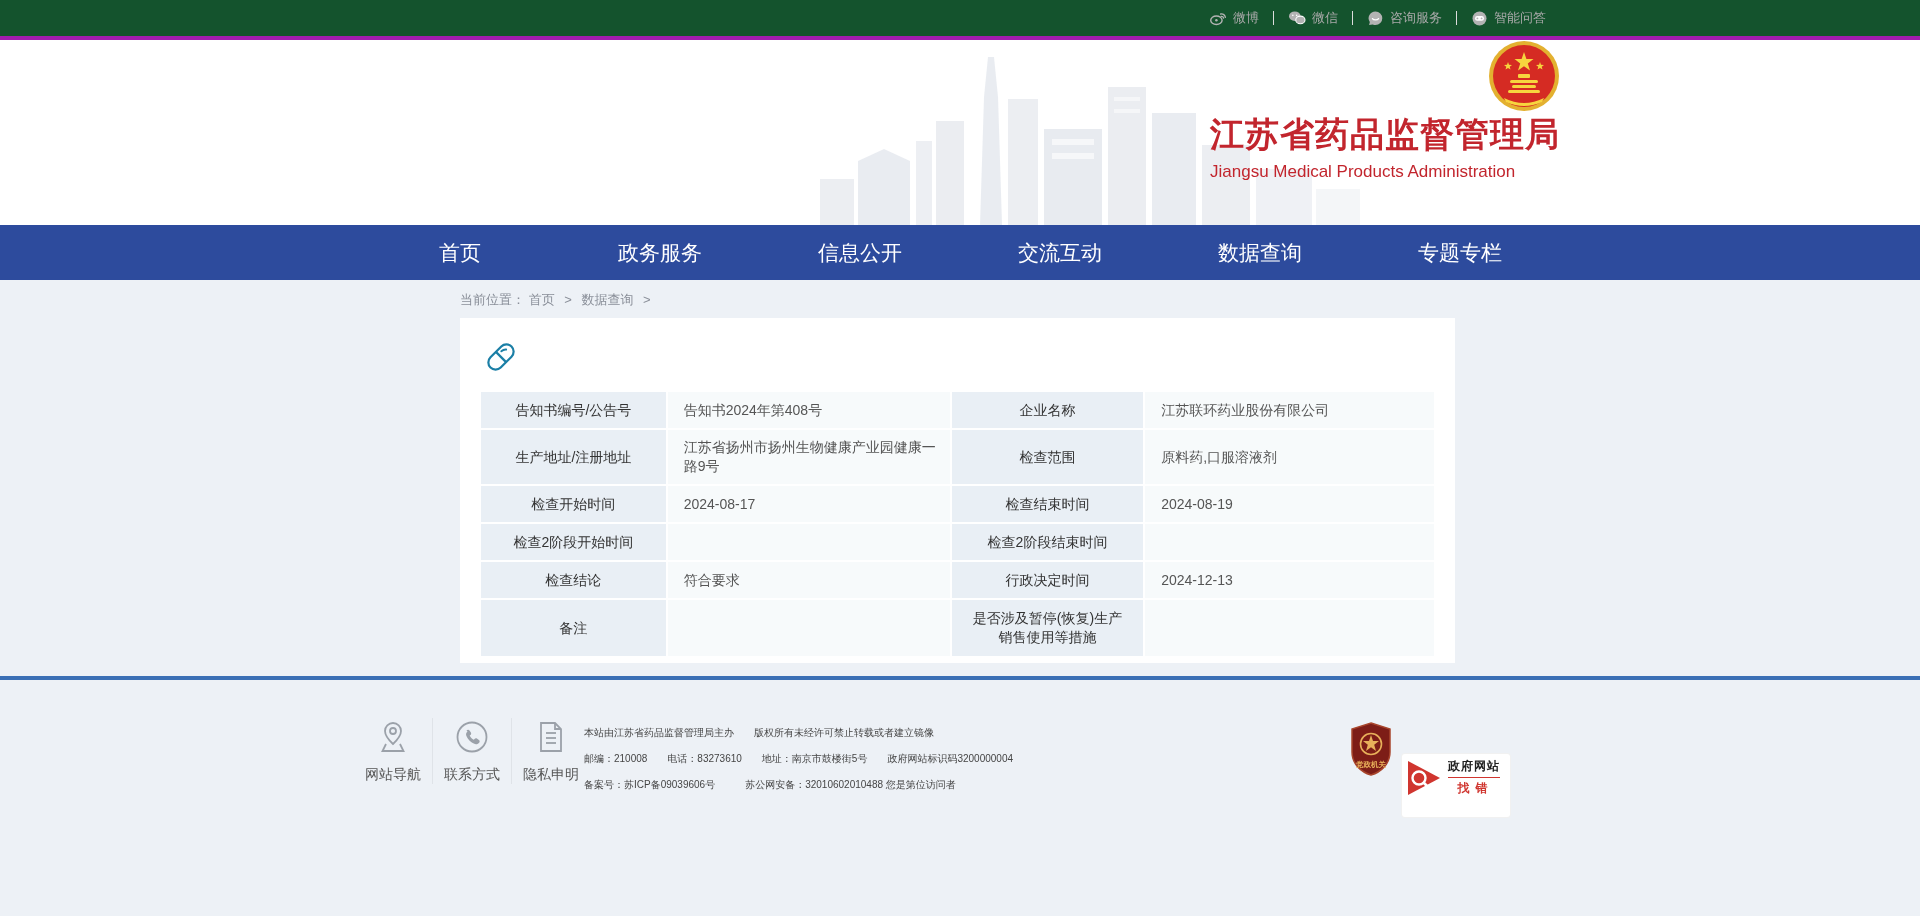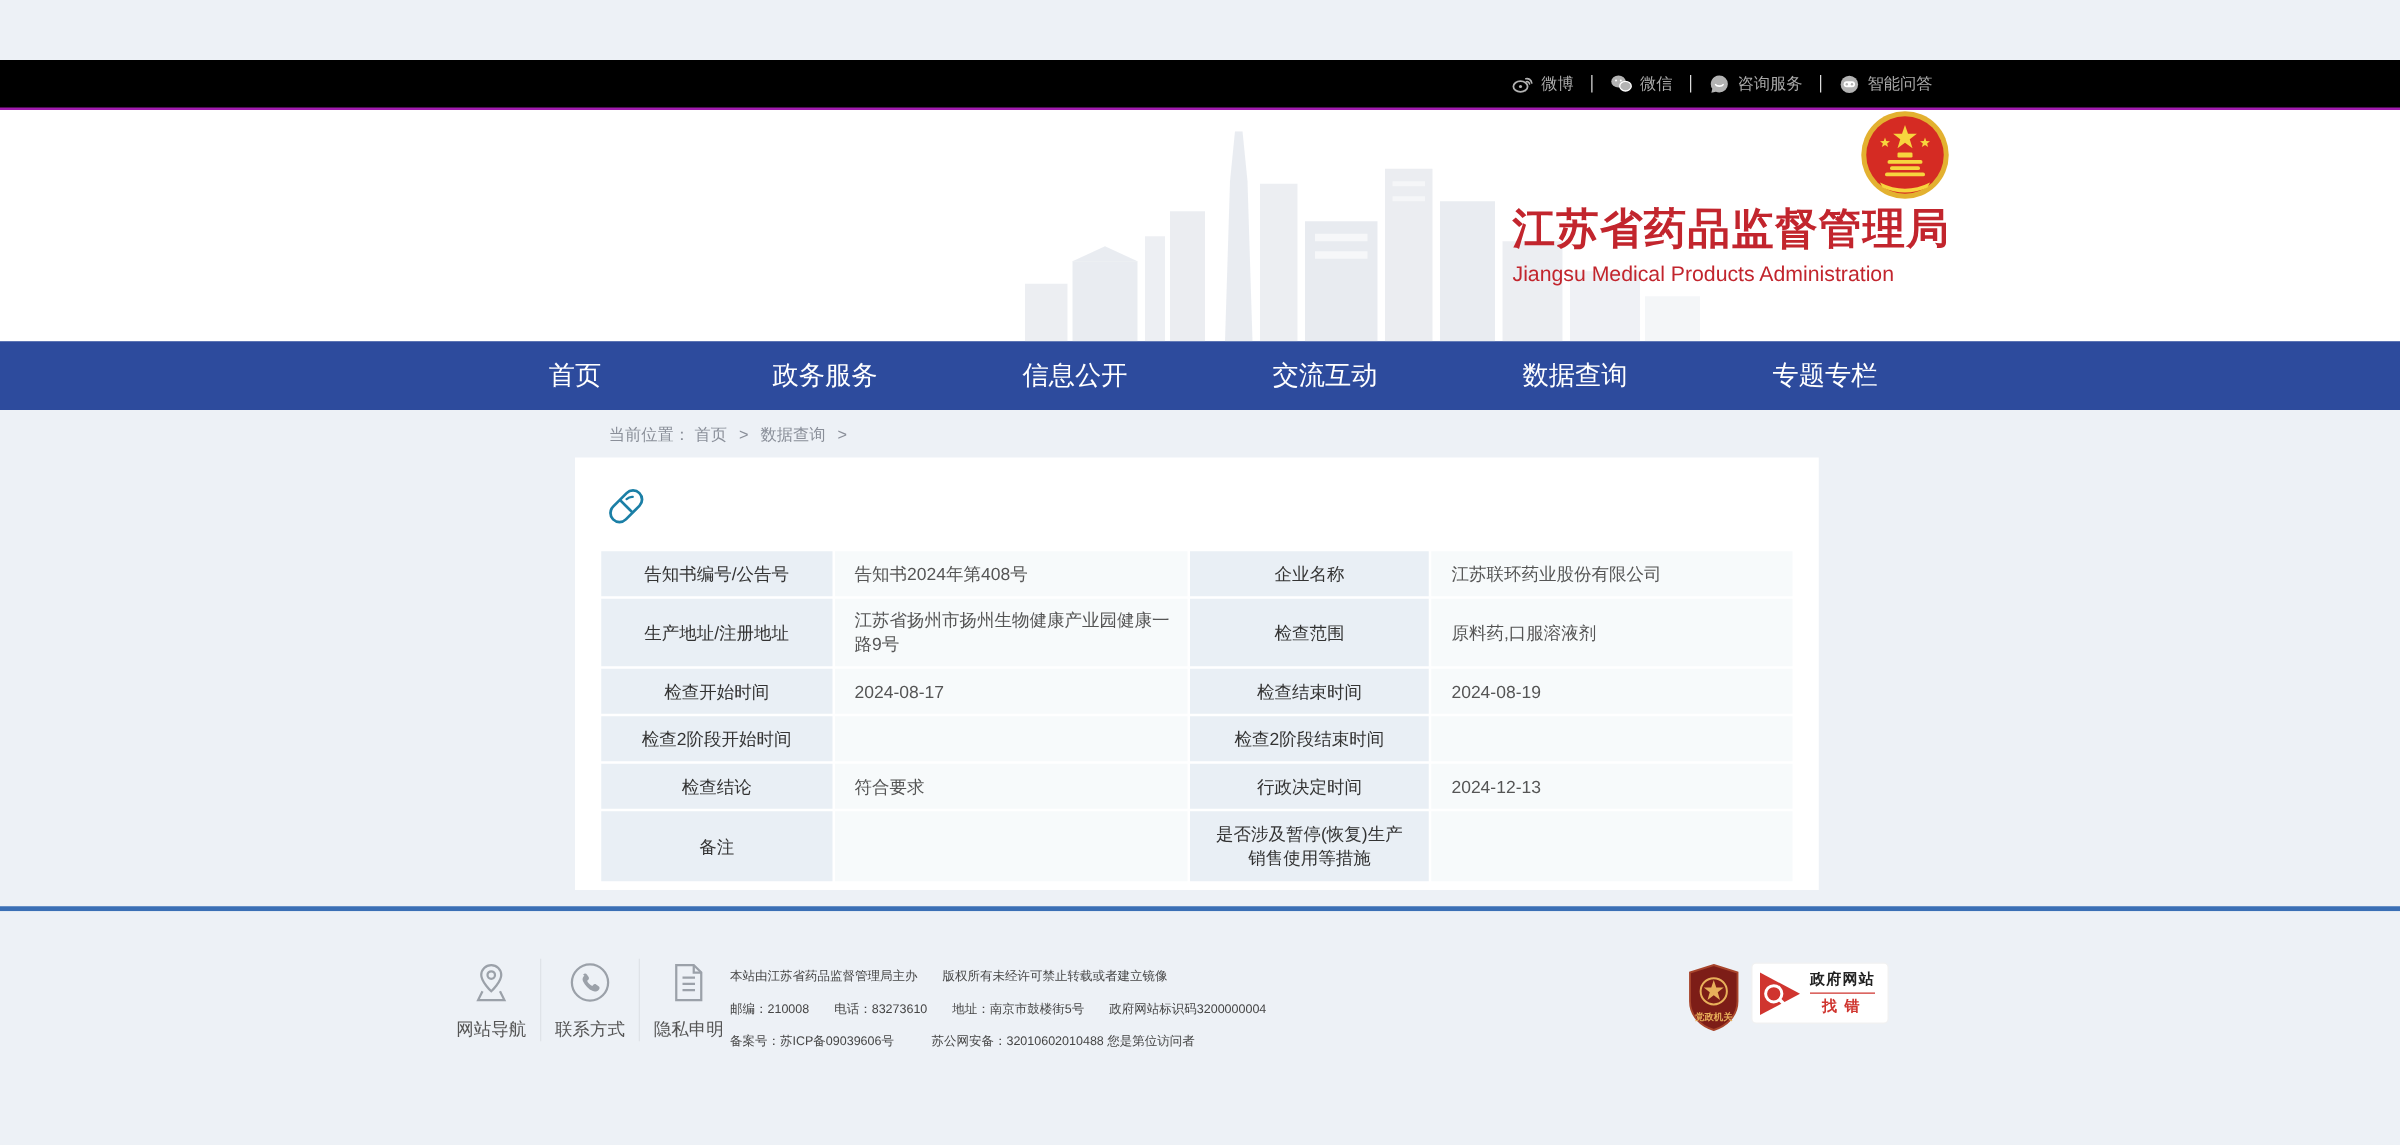--- a/index.html
+++ b/index.html
@@ -2,21 +2,21 @@
 <html><head>
 <meta charset="utf-8">
 <style>
   * { margin:0; padding:0; box-sizing:border-box; }
   html,body { width:1920px; height:916px; overflow:hidden;
     font-family:"Liberation Sans","DejaVu Sans",sans-serif; background:#edf1f6; }
 
   .container { width:1200px; margin:0 auto; position:relative; }
 
   
-  .topbar { height:40px; background:#000000; border-bottom:2px solid #a21caf;margin-top:48px; }
+  .topbar { height:40px; background:#14532d; border-bottom:4px solid #a21caf; }
   .topbar .container { height:100%; display:flex; justify-content:flex-end; align-items:center; }
   .topbar-item { display:flex; align-items:center; gap:6px; color:#a9a9a9;
     font-size:13px; padding:0 14px; cursor:pointer; }
   .topbar-divider { width:1px; height:14px; background:#dcdcdc; }
   .topbar-icon svg { display:block; }
 
   
   .header { height:185px; background:#ffffff; }
   .header .container { height:100%; display:flex; align-items:flex-end;flex-direction:column; }
   .skyline { position:absolute; left:460px; bottom:0; pointer-events:none; }
@@ -27,21 +27,21 @@
 
   
   .nav { height:55px; background:#2d4b9d; }
   .nav .container { height:100%; display:flex; }
   .nav-item { flex:1; text-align:center; line-height:55px; color:#ffffff;
     font-size:21px; cursor:pointer; }
 
   
   .content { background:#edf1f6; padding-bottom:13px; }
   .content-inner { width:1000px; margin:0 auto; }
-  .breadcrumb { padding:11px 0 9px 0; font-size:13px; color:#8a8f99;margin-left:27px; }
+  .breadcrumb { padding:11px 0 9px 0; font-size:13px; color:#8a8f99; }
   .breadcrumb a { color:#8a8f99; text-decoration:none; cursor:pointer; }
   .breadcrumb .sep { margin:0 6px; }
 
   .card { background:#ffffff; width:995px; min-height:315px; padding:20px 19px 5px 19px; }
   .pill-icon { margin:2px 0 12px 5px; }
 
   table.record { width:957px; border-collapse:separate; border-spacing:2px; font-size:14px; }
   table.record th { background:#e9eff5; color:#333333; font-weight:400;
     text-align:center; padding:8px 16px; line-height:19px; }
   table.record td { background:#f7fafb; color:#555555; text-align:left;
@@ -63,21 +63,21 @@
   .footer-nav-item .ficon { height:38px; display:flex; align-items:center; justify-content:center; }
   .footer-nav-item .flabel { font-size:14px; color:#555555; margin-top:10px; white-space:nowrap; }
   .footer-nav-divider { width:1px; background:#dfe3e8; margin:0 6px; }
 
   .footer-center { flex:1; font-size:10px; color:#454545;
     line-height:26px; padding-top:4px; }
 
   .footer-badges { display:flex; align-items:flex-start; gap:10px; padding:6px 50px 0 0; }
   .badge-shield { cursor:pointer; }
   .badge-finderror { display:flex; align-items:center; background:#ffffff; border-radius:3px;
-    padding:4px 10px 4px 4px; cursor:pointer; box-shadow:0 0 0 1px #f1f1f1; }
+    padding:4px 10px 20px 4px; cursor:pointer; box-shadow:0 0 0 1px #f1f1f1;margin-top:32px; }
   .fe-text { margin-left:6px; text-align:center; }
   .fe-top { font-size:12px; font-weight:700; color:#222222; letter-spacing:1px;
     border-bottom:1px solid #d0352f; padding-bottom:2px; }
   .fe-bottom { font-size:12px; font-weight:700; color:#d0352f; letter-spacing:6px;
     padding-top:2px; text-indent:3px; }
 </style>
 </head>
 <body>
 
 <div class="topbar">

